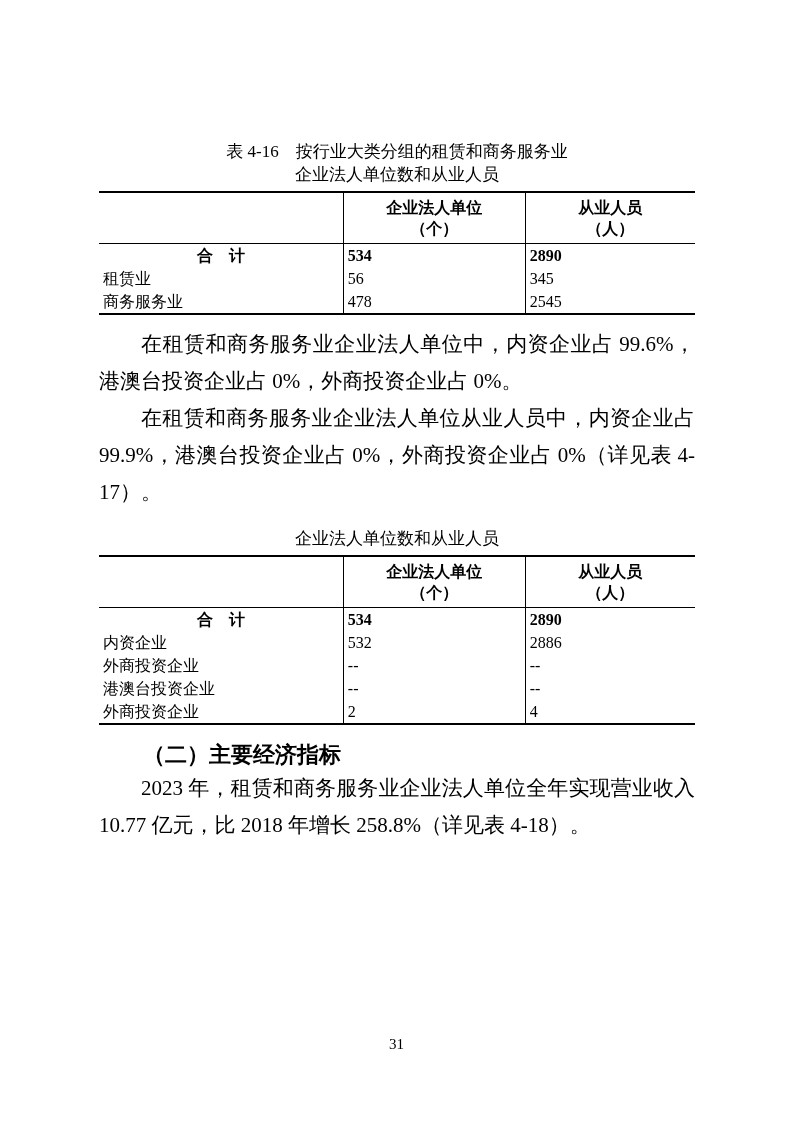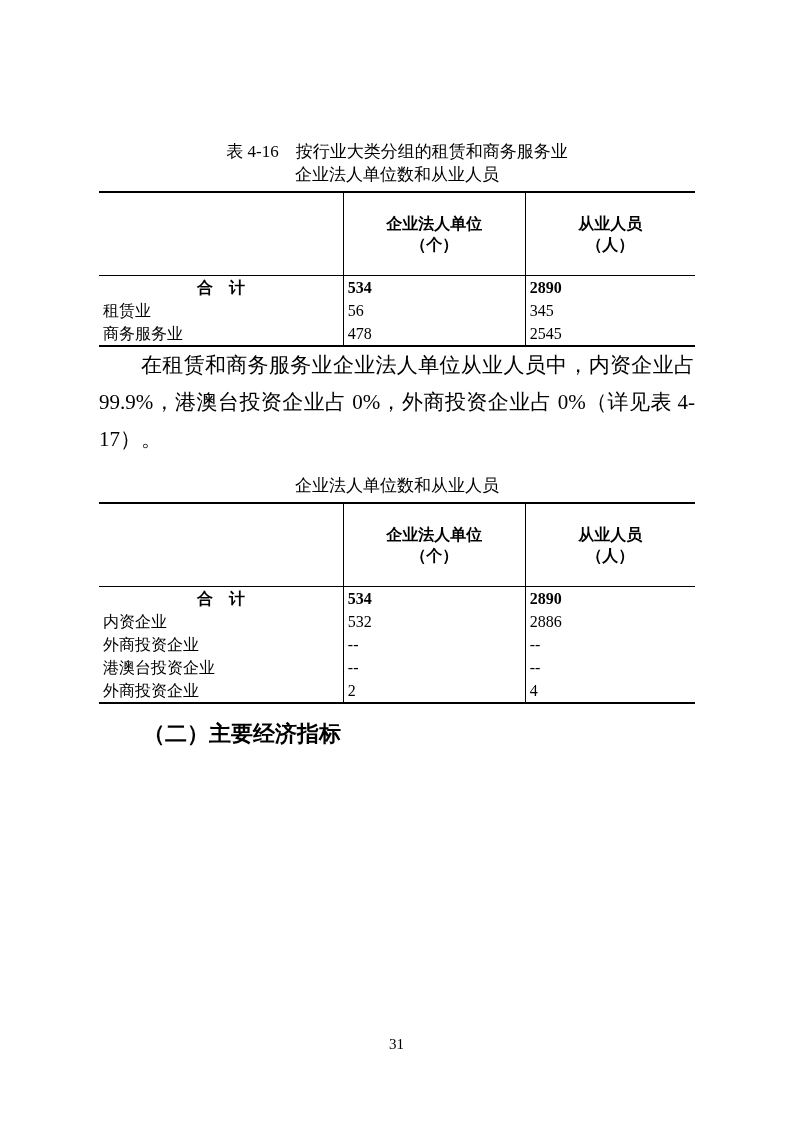--- a/index.html
+++ b/index.html
@@ -29,21 +29,21 @@
     margin-top: 5px;
     font-size: 16px;
     border-top: 2px solid #000;
     border-bottom: 2px solid #000;
   }
   table.stat-table thead th {
     border-bottom: 1px solid #000;
     font-weight: 700;
     text-align: center;
     vertical-align: middle;
-    padding: 20px 2px;
+    padding: 4px 2px;
     line-height: 21px;
   }
   table.stat-table td {
     padding: 1px 4px;
     line-height: 21px;
     vertical-align: middle;
     margin-top: 37px;
   }
   .col-sep { border-left: 1px solid #000; }
   td.num { }
@@ -118,20 +118,21 @@
           <td class="num col-sep">345</td>
         </tr>
         <tr>
           <td class="label">商务服务业</td>
           <td class="num col-sep">478</td>
           <td class="num col-sep">2545</td>
         </tr>
       </tbody>
     </table>
 
+    <p class="para para-gap">在租赁和商务服务业企业法人单位中，内资企业占 99.6%，港澳台投资企业占 0%，外商投资企业占 0%。</p>
     <p class="para">在租赁和商务服务业企业法人单位从业人员中，内资企业占 99.9%，港澳台投资企业占 0%，外商投资企业占 0%（详见表 4-17）。</p>
 
     <div class="table-title title-gap">
       <div>企业法人单位数和从业人员</div>
     </div>
 
     <table class="stat-table">
       <colgroup>
         <col style="width:41%">
         <col style="width:30.5%">
@@ -174,17 +175,18 @@
         <tr>
           <td class="label">外商投资企业</td>
           <td class="num col-sep">2</td>
           <td class="num col-sep">4</td>
         </tr>
       </tbody>
     </table>
 
     <div class="section-heading">（二）主要经济指标</div>
 
+    <p class="para">2023 年，租赁和商务服务业企业法人单位全年实现营业收入 10.77 亿元，比 2018 年增长 258.8%（详见表 4-18）。</p>
 
   </div>
 
   <div class="page-number">31</div>
 </div>
 
 </body></html>

